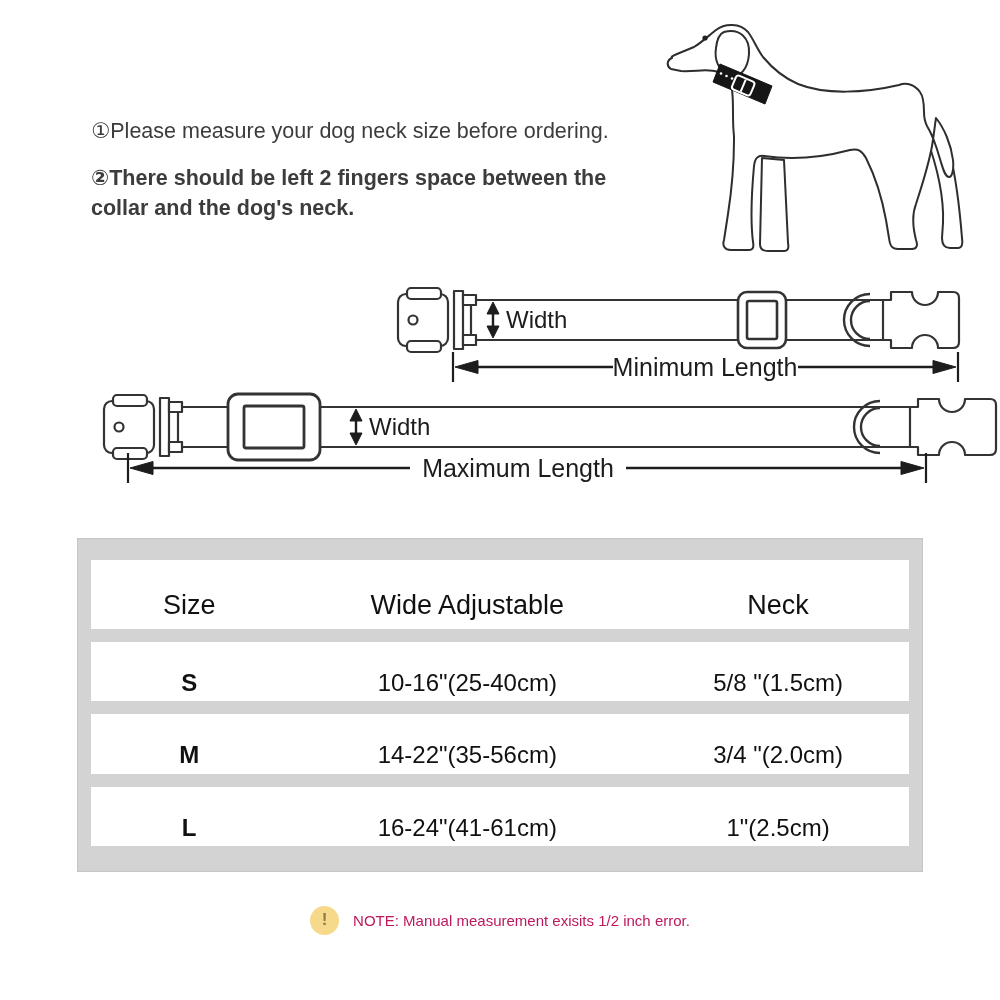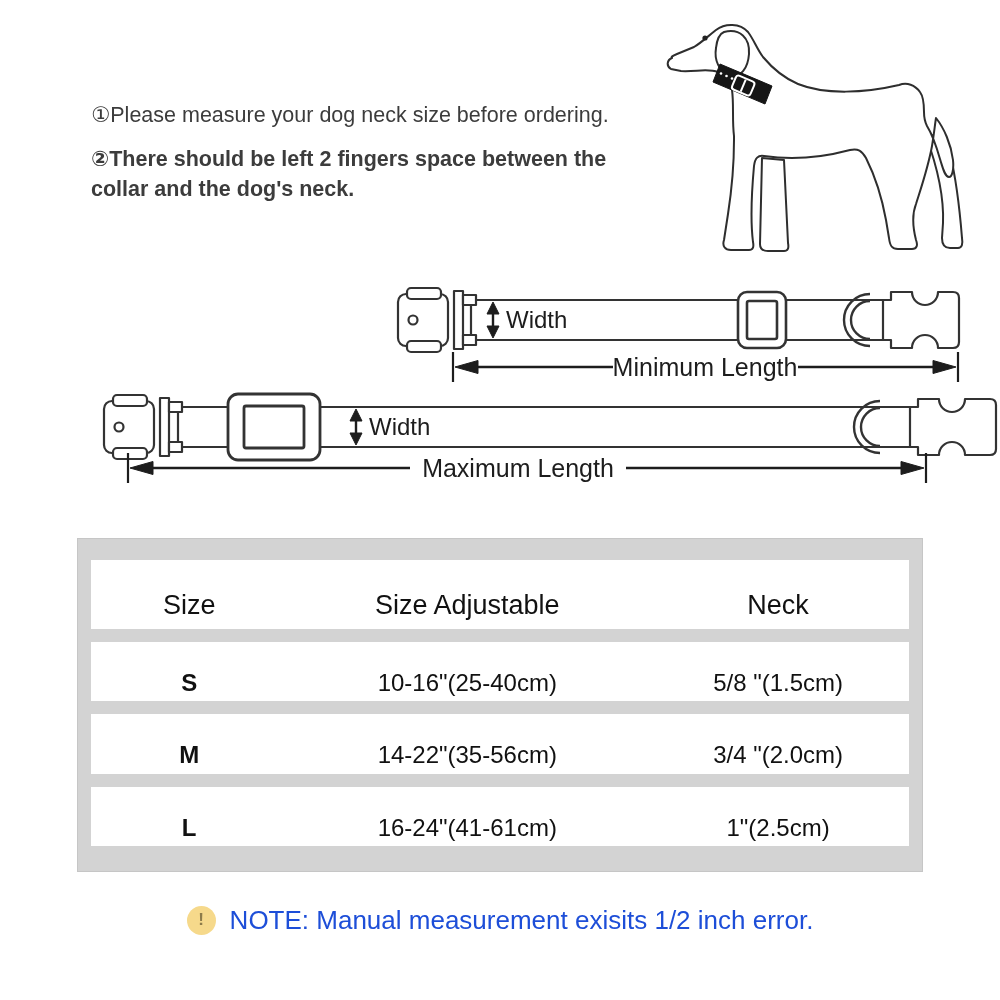--- a/index.html
+++ b/index.html
@@ -2,21 +2,21 @@
 <html><head>
 <meta charset="utf-8">
 <style>
   html,body{margin:0;padding:0;background:#ffffff;}
   #stage{
     position:relative;width:1000px;height:1000px;background:#ffffff;overflow:hidden;
     font-family:"Liberation Sans","DejaVu Sans",sans-serif;color:#3a3a3a;
   }
   
   .instructions{position:absolute;left:91px;top:100px;width:620px;}
-  .instructions p{margin:0 0 13px;font-size:21.5px;line-height:1.42;color:#3c3c3c;}
+  .instructions p{margin:16px 0 13px;font-size:21.5px;line-height:1.42;color:#3c3c3c;}
   .instructions p.wrap{max-width:566px;font-weight:bold;}
   
   .dog-wrap{position:absolute;left:650px;top:8px;width:340px;height:262px;}
   
   .diagram-wrap{position:absolute;left:0;top:275px;width:1000px;height:230px;padding-left:38px;}
   svg text{font-family:"Liberation Sans","DejaVu Sans",sans-serif;fill:#1d1d1d;}
   
   .size-table{
     position:absolute;left:77px;top:538px;width:846px;height:334px;
     background:#d3d3d3;border:1px solid #c6c6c6;box-sizing:border-box;
@@ -33,21 +33,21 @@
   
   .note{
     position:absolute;left:0;top:898px;width:1000px;height:44px;
     display:flex;align-items:center;justify-content:center;gap:14px;
   }
   .note-icon{
     width:29px;height:29px;border-radius:50%;background:#f6d98b;
     display:flex;align-items:center;justify-content:center;
     color:#8d7b4a;font-weight:bold;font-size:17px;flex:0 0 auto;
   }
-  .note-text{font-size:26px;color:#1d4ed8;}
+  .note-text{font-size:15px;color:#be185d;}
 </style>
 </head>
 <body>
 
 <div id="stage">
 
   <div class="instructions">
     <p>①Please measure your dog neck size before ordering.</p>
     <p class="wrap">②There should be left 2 fingers space between the collar and the dog's neck.</p>
   </div>
@@ -197,21 +197,21 @@
         <line x1="588" y1="193" x2="879" y2="193" stroke-width="2.4"></line>
         <polygon points="886,193 863,186.5 863,199.5"></polygon>
       </g>
       <text x="480" y="202" font-size="25" text-anchor="middle">Maximum Length</text>
     </svg>
   </div>
 
   <div class="size-table">
     <div class="t-row header">
       <div class="t-cell">Size</div>
-      <div class="t-cell">Size Adjustable</div>
+      <div class="t-cell">Wide Adjustable</div>
       <div class="t-cell">Neck</div>
     </div>
     <div class="t-row">
       <div class="t-cell size-letter">S</div>
       <div class="t-cell">10-16"(25-40cm)</div>
       <div class="t-cell">5/8 "(1.5cm)</div>
     </div>
     <div class="t-row">
       <div class="t-cell size-letter">M</div>
       <div class="t-cell">14-22"(35-56cm)</div>

